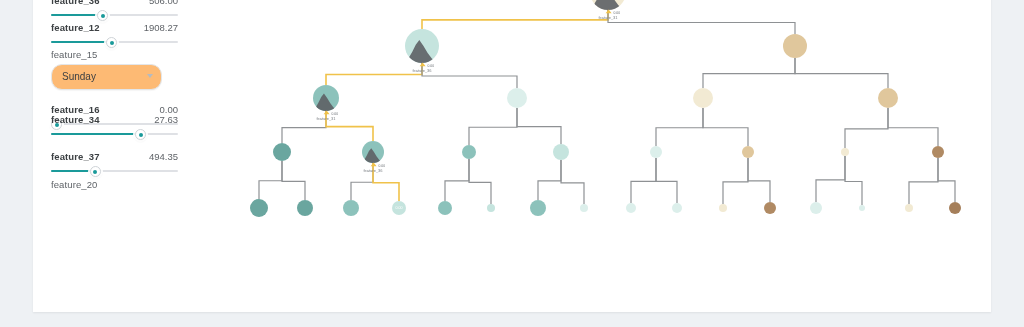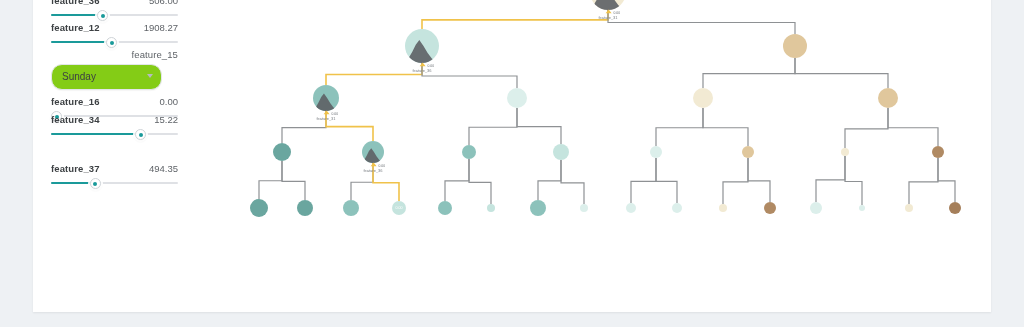--- a/index.html
+++ b/index.html
@@ -50,25 +50,25 @@
     box-shadow:0 0 0 2px rgba(255,255,255,.9),0 1px 2px rgba(0,0,0,.25);
   }
   .handle:after{
     content:"";position:absolute;left:2.5px;top:2.5px;
     width:4px;height:4px;border-radius:50%;background:#1a9a9a;
   }
 
   
   .sel-label{
     font-size:9.5px;color:#5f6368;letter-spacing:.1px;
-    margin-bottom:4px;white-space:nowrap;text-align:right;
+    margin-bottom:4px;white-space:nowrap;
   }
   .select{
     position:relative;width:109px;height:24px;
-    background:#84cc16;border:1px solid #e3e6e9;border-radius:11px;
+    background:#fdba74;border:1px solid #e3e6e9;border-radius:11px;
     box-shadow:0 1px 1px rgba(0,0,0,.04);
   }
   .select-text{
     position:absolute;left:10px;top:6px;
     font-size:10px;color:#3c4043;white-space:nowrap;
   }
   .chev{
     position:absolute;right:8px;top:9px;
     width:0;height:0;border-left:3.5px solid transparent;
     border-right:3.5px solid transparent;border-top:4px solid #b6bbc0;
@@ -107,54 +107,55 @@
             <div class="handle" style="left: 55.19px;"></div>
           </div>
         </div>
         <div class="ctl" style="top: 59px;">
           <div class="sel-label">feature_15</div>
           <div class="select">
             <span class="select-text">Sunday</span>
             <span class="chev"></span>
           </div>
         </div>
-        <div class="ctl" style="top: 106px;">
+        <div class="ctl" style="top: 114px;">
           <div class="ctl-head">
             <span class="ctl-label">feature_16</span>
             <span class="ctl-value">0.00</span>
           </div>
           <div class="slider">
             <div class="track"></div>
             <div class="fill" style="width: 1.27px;"></div>
             <div class="handle" style="left: 0px;"></div>
           </div>
         </div>
         <div class="ctl" style="top: 124px;">
           <div class="ctl-head">
             <span class="ctl-label">feature_34</span>
-            <span class="ctl-value">15.22</span>
+            <span class="ctl-value">27.63</span>
           </div>
           <div class="slider">
             <div class="track"></div>
             <div class="fill" style="width: 88.9px;"></div>
             <div class="handle" style="left: 84.4px;"></div>
           </div>
         </div>
-        <div class="ctl" style="top: 173px;">
+        <div class="ctl" style="top: 161px;">
           <div class="ctl-head">
             <span class="ctl-label">feature_37</span>
             <span class="ctl-value">494.35</span>
           </div>
           <div class="slider">
             <div class="track"></div>
             <div class="fill" style="width: 43.18px;"></div>
             <div class="handle" style="left: 38.68px;"></div>
           </div>
         </div>
         <div class="ctl" style="top: 189px;">
+          <div class="sel-label">feature_20</div>
         </div>
       </div>
 
     <div class="tree">
       <svg id="tree-svg" width="778" height="322" viewBox="0 0 778 322">
           <g>
             <path d="M395,20 L395,29.880000000000003 L209,29.880000000000003 L209,39" fill="none" stroke="#f0c24a" stroke-width="1.6" stroke-linecap="butt"></path>
             <path d="M395,20 L395,32.480000000000004 L582,32.480000000000004 L582,44" fill="none" stroke="#8e9194" stroke-width="1.2" stroke-linecap="butt"></path>
             <path d="M209,73 L209,84.44 L113,84.44 L113,95" fill="none" stroke="#f0c24a" stroke-width="1.6" stroke-linecap="butt"></path>
             <path d="M209,73 L209,86 L304,86 L304,98" fill="none" stroke="#8e9194" stroke-width="1.2" stroke-linecap="butt"></path>

